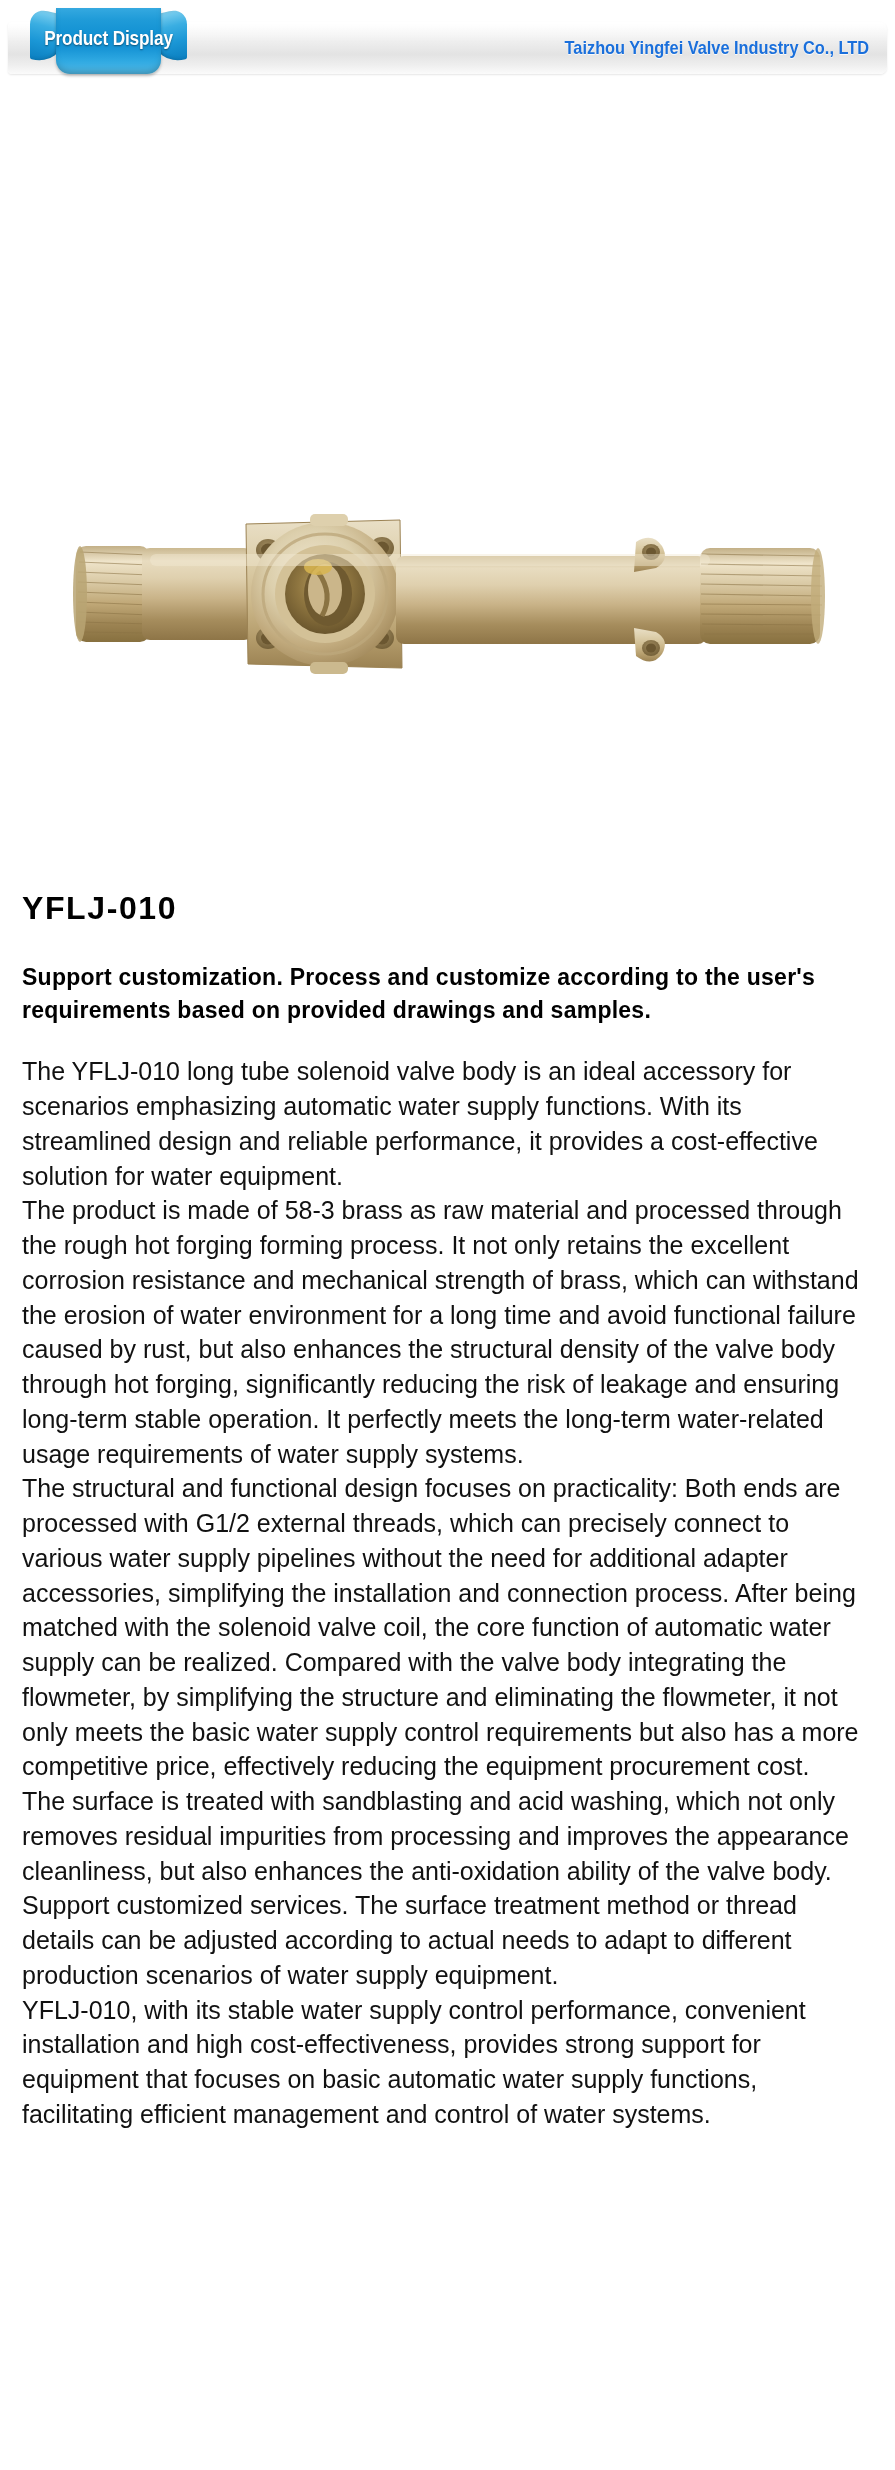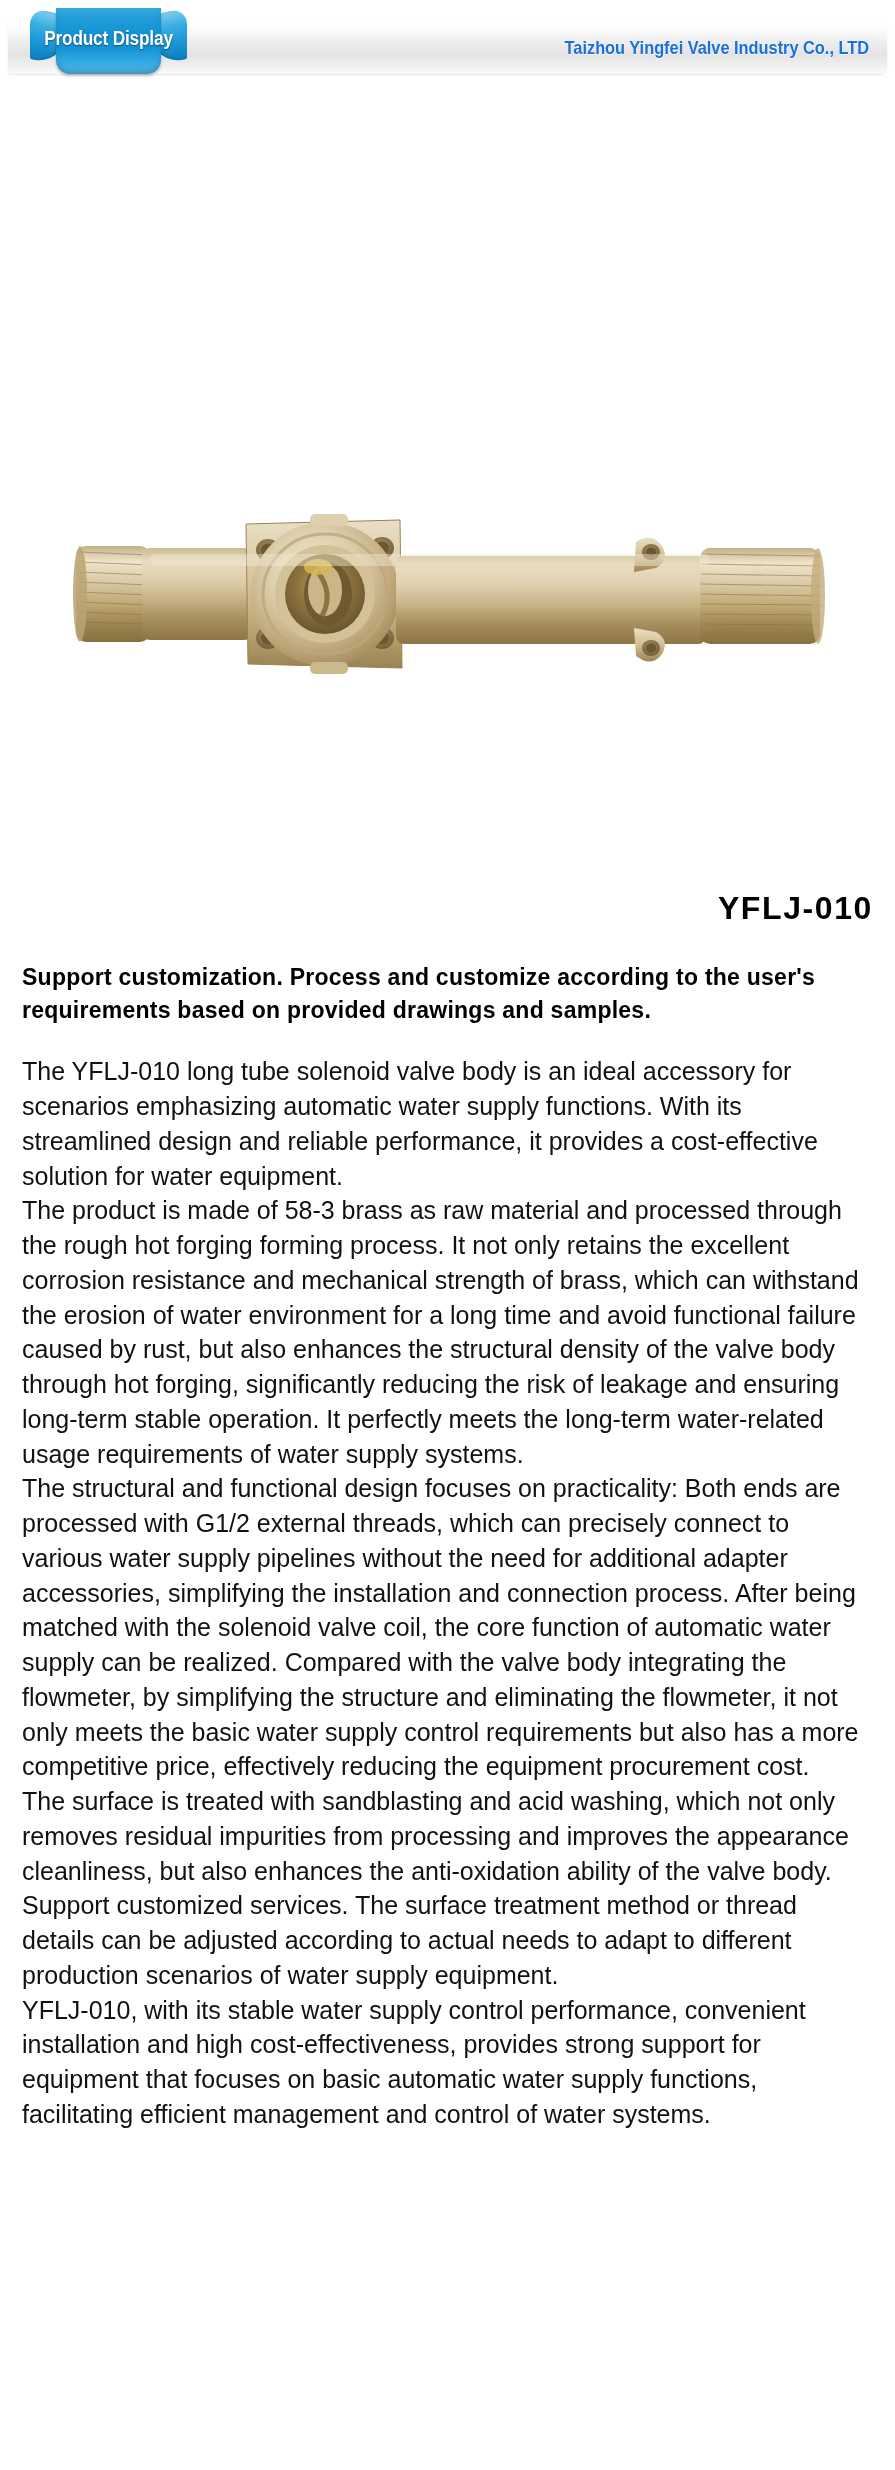--- a/index.html
+++ b/index.html
@@ -146,21 +146,21 @@
     top: 390px;
   }
 
   
   .content {
     padding: 0 22px 20px 22px;
   }
   .product-title {
     margin: 0 0 0 0;
     padding-top: 8px;
-    text-align: right;
+    text-align: left;
     font-size: 32px;
     font-weight: bold;
     letter-spacing: 1.6px;
     color: #000000;
   }
   .subtitle {
     margin: 34px 0 0 0;
     font-size: 23px;
     font-weight: bold;
     line-height: 1.42;

